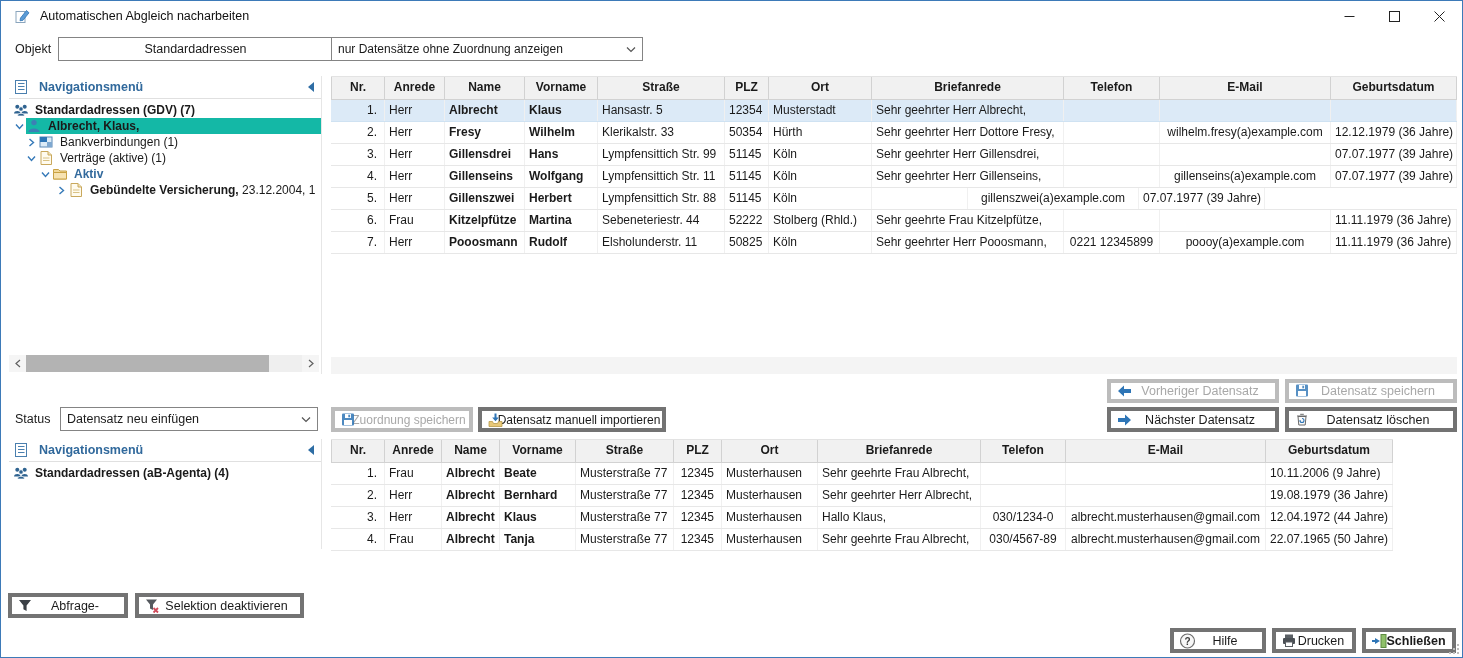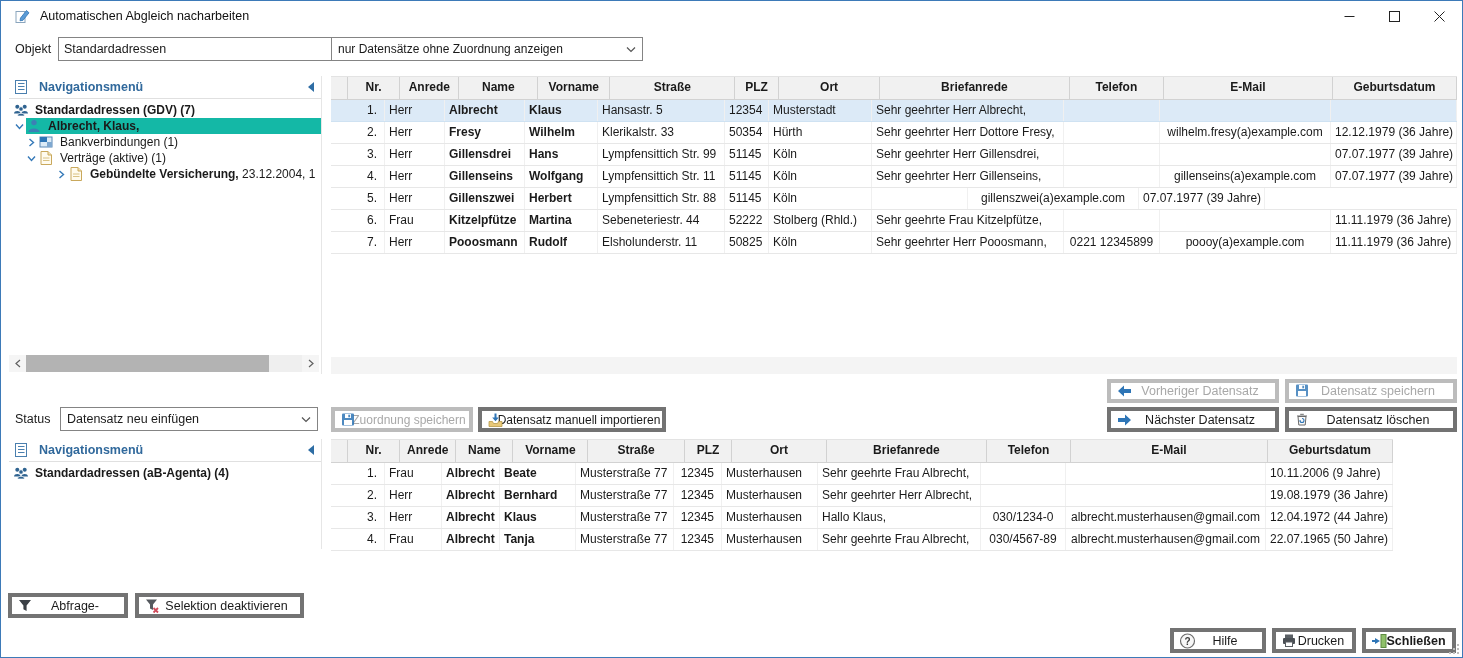--- a/index.html
+++ b/index.html
@@ -10,21 +10,21 @@
   }
   
   .titlebar{position:absolute;left:0;top:0;right:0;height:30px;background:#fff;display:flex;align-items:center;}
   .app-icon{margin-left:13px;width:17px;height:17px;display:inline-flex;}
   .title-text{margin-left:9px;font-size:12.5px;color:#111;}
   .win-controls{position:absolute;right:0;top:0;height:30px;display:flex;}
   .win-ctrl{width:45px;height:30px;display:flex;align-items:center;justify-content:center;cursor:default;}
   
   .objekt-label{position:absolute;left:14px;top:41px;font-size:12.5px;}
   .textbox{position:absolute;left:57px;top:36px;width:263px;height:22px;border:1px solid #848484;background:#fff;
-           display:flex;align-items:center;padding:0 5px;font-size:12.5px;}
+           display:flex;align-items:center;padding:0 5px;font-size:12.5px;justify-content:center;}
   .combobox{position:absolute;left:330px;top:36px;width:298px;height:22px;border:1px solid #848484;background:#fff;
            display:flex;align-items:center;padding:0 6px;font-size:12px;}
   .combobox .cb-text{flex:1;white-space:nowrap;overflow:hidden;}
   .cb-chev{display:inline-flex;margin-left:4px;}
   
   .panel{position:absolute;background:#fff;border-right:1px solid #e6e6e6;}
   .panel-top{left:8px;top:75px;width:312px;height:298px;}
   .panel-bottom{left:8px;top:438px;width:312px;height:110px;}
   .panel-header{height:22px;display:flex;align-items:center;border-bottom:1px solid #e0e0e0;}
   .ph-icon{margin-left:4px;width:16px;height:16px;display:inline-flex;}
@@ -43,21 +43,21 @@
   
   .hscroll{position:absolute;left:0;right:2px;bottom:2px;height:17px;background:#f5f5f5;display:flex;align-items:center;}
   .hs-arrow{width:17px;height:17px;display:flex;align-items:center;justify-content:center;color:#606060;font-size:11px;}
   .hs-track{flex:1;height:17px;background:#efefef;position:relative;}
   .hs-thumb{position:absolute;left:0;top:0;height:17px;width:243px;background:#b3b3b3;}
   
   .tbl{position:absolute;background:#fff;}
   .tbl-head{display:flex;height:22px;background:#f1f1f1;border-top:1px solid #e3e3e3;border-bottom:1px solid #d2d2d2;}
   .tbl-head .cell{box-sizing:border-box;border-right:1px solid #d2d2d2;font-weight:bold;text-align:center;
                   line-height:21px;overflow:hidden;white-space:nowrap;}
-  .tbl-head .cell:first-child{border-left:1px solid #d2d2d2;margin-left:16px;}
+  .tbl-head .cell:first-child{border-left:1px solid #d2d2d2;}
   .tbl-row{display:flex;height:21px;border-bottom:1px solid #e7e7e7;}
   .tbl-row .cell{box-sizing:border-box;border-right:1px solid #f0f0f0;line-height:20px;padding:0 4px;
                  overflow:hidden;white-space:nowrap;}
   .tbl-row.selected{background:#dceaf7;border-bottom-color:#cfe2f2;}
   .cell.al-r{text-align:right;padding-right:7px;}
   .cell.al-c{text-align:center;}
   .cell.bold{font-weight:bold;}
   .tbl-strip{position:absolute;left:330px;top:356px;width:1126px;height:17px;background:#f4f4f4;}
   
   .win-btn{position:absolute;height:24px;background:#fff;border:4px solid #737373;display:flex;align-items:center;
@@ -197,20 +197,36 @@
               <svg width="16" height="16" viewBox="0 0 16 16">
                 <path d="M3 1.5 H10 L13.5 5 V14.5 H3 Z" fill="#fffbee" stroke="#c9a85c"></path>
                 <path d="M10 1.5 V5 H13.5" fill="#f3e3b3" stroke="#c9a85c"></path>
                 <line x1="5" y1="8" x2="11.5" y2="8" stroke="#d9c285"></line>
                 <line x1="5" y1="10.5" x2="11.5" y2="10.5" stroke="#d9c285"></line>
               </svg>
             </span>
             <span class="t-label">Verträge (aktive) (1)</span>
           </span>
         </div>
+        <div class="tree-item" style="padding-left: 30px;">
+          <span class="expander">
+            <svg width="11" height="11" viewBox="0 0 11 11">
+              <polyline points="2,3.5 5.5,7.5 9,3.5" fill="none" stroke="#3579b8" stroke-width="1.4"></polyline>
+            </svg>
+          </span>
+          <span class="t-body">
+            <span class="t-icon">
+              <svg width="16" height="16" viewBox="0 0 16 16">
+                <path d="M1.5 3.5 H6.5 L8 5 H14.5 V13 H1.5 Z" fill="#f2d89a" stroke="#c9a244"></path>
+                <path d="M1.5 6.5 H14.5 V13 H1.5 Z" fill="#f7e3b2" stroke="#c9a244"></path>
+              </svg>
+            </span>
+            <span class="t-label bold-blue">Aktiv</span>
+          </span>
+        </div>
         <div class="tree-item" style="padding-left: 46px;">
           <span class="expander">
             <svg width="11" height="11" viewBox="0 0 11 11">
               <polyline points="3.5,2 7.5,5.5 3.5,9" fill="none" stroke="#3579b8" stroke-width="1.4"></polyline>
             </svg>
           </span>
           <span class="t-body">
             <span class="t-icon">
               <svg width="16" height="16" viewBox="0 0 16 16">
                 <path d="M3 1.5 H10 L13.5 5 V14.5 H3 Z" fill="#fffbee" stroke="#c9a85c"></path>

